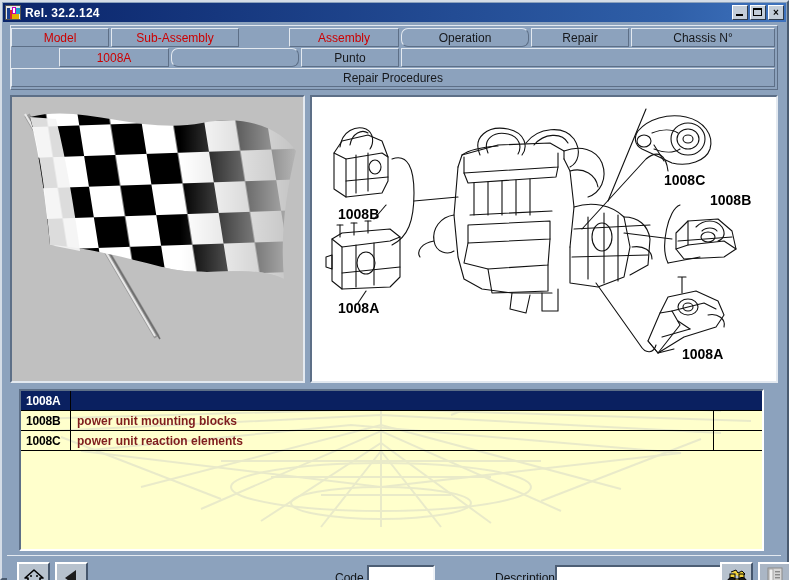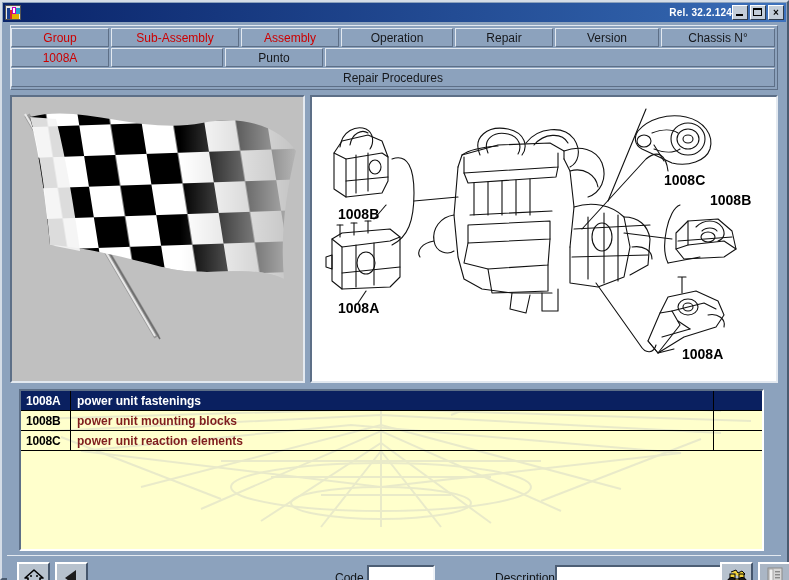--- a/index.html
+++ b/index.html
@@ -40,22 +40,22 @@
     overflow:hidden;
   }
   .title-icon i {position:absolute; display:block;}
   .ti-b1{left:1px; top:2px; width:3px; height:11px; background:#1a3f8f;}
   .ti-b2{left:4px; top:4px; width:2px; height:9px; background:#d42a2a;}
   .ti-b3{left:6px; top:1px; width:4px; height:7px; background:#ffffff;
          border:1px solid #c000c0; box-sizing:border-box;}
   .ti-b4{left:6px; top:8px; width:7px; height:5px; background:#e0b000;}
   .ti-b5{left:10px; top:2px; width:4px; height:6px; background:#20a0d0;}
   .title-text {
-    color:#fff; font-size:10px; font-weight:bold;
-    letter-spacing:.2px; flex:1; white-space:nowrap; overflow:hidden;text-align:right;
+    color:#fff; font-size:12px; font-weight:bold;
+    letter-spacing:.2px; flex:1; white-space:nowrap; overflow:hidden;
   }
   .winbtns { display:flex; gap:2px; margin-right:2px; }
   .winbtn {
     width:16px; height:15px;
     background:#c3cdd9;
     border:1px solid;
     border-color:#ffffff #2f3b4b #2f3b4b #ffffff;
     box-sizing:border-box;
     position:relative; cursor:pointer;
     display:flex; align-items:center; justify-content:center;
@@ -123,22 +123,22 @@
     border:1px solid;
     border-color:#e3e9f0 #5d6f87 #5d6f87 #e3e9f0;
     box-sizing:border-box;
     display:flex; align-items:center; justify-content:center;
     font-size:12px; color:#16181c;
     margin-right:2px;
     overflow:hidden; white-space:nowrap;
   }
   .hcell:last-child{margin-right:0;}
   .hcell.red { color:#cc0000; }
-  .c-group{width:98px;} .c-sub{width:128px;} .c-asm{width:98px;}
-  .c-op{width:112px;} .c-model{width:98px;} .c-ver{width:104px;} .c-ch{flex:1;}
+  .c-group{width:98px;} .c-sub{width:128px;} .c-asm{width:110px;margin-left:48px;}
+  .c-op{width:128px;border-radius:7px;} .c-model{width:98px;} .c-ver{width:104px;} .c-ch{flex:1;}
   .hcell.full { width:auto; flex:1; margin-right:0; }
 
   
   .img-row { position:absolute; left:7px; top:72px; width:768px; height:288px; }
   .flagbox {
     position:absolute; left:0; top:0; width:295px; height:288px;
     box-sizing:border-box;
     border:2px solid;
     border-color:#5d6f87 #e3e9f0 #e3e9f0 #5d6f87;
     background:#c0c0c0;
@@ -252,26 +252,25 @@
         <span class="g">×</span>
       </div>
     </div>
   </div>
 
   <div class="client">
 
     <div class="header-panel">
       <div class="hdr-grid">
         <div class="hdr-row">
-          <div class="hcell red c-group">Group</div>
+          <div class="hcell red c-group">Model</div>
           <div class="hcell red c-sub">Sub-Assembly</div>
           <div class="hcell red c-asm">Assembly</div>
           <div class="hcell c-op">Operation</div>
           <div class="hcell c-model">Repair</div>
-          <div class="hcell c-ver">Version</div>
           <div class="hcell c-ch">Chassis N°</div>
         </div>
         <div class="hdr-row">
           <div class="hcell red c-asm">1008A</div>
           <div class="hcell c-op"></div>
           <div class="hcell c-model">Punto</div>
           <div class="hcell c-ch"></div>
         </div>
         <div class="hdr-row">
           <div class="hcell full">Repair Procedures</div>
@@ -467,21 +466,20 @@
           <ellipse cx="360" cy="112" rx="90" ry="16"></ellipse>
           <ellipse cx="360" cy="96" rx="150" ry="24"></ellipse>
           <path d="M40,46 L200,108 M680,48 L520,110"></path>
           <path d="M300,136 L360,60 L420,136"></path>
           <path d="M430,24 L470,8 L700,20"></path>
         </g>
       </svg>
       <div class="list-inner">
         <div class="lrow sel">
           <div class="code">1008A</div>
-          <div class="desc">power unit fastenings</div>
           <div class="extra"></div>
         </div>
         <div class="lrow">
           <div class="code">1008B</div>
           <div class="desc">power unit mounting blocks</div>
           <div class="extra"></div>
         </div>
         <div class="lrow">
           <div class="code">1008C</div>
           <div class="desc">power unit reaction elements</div>

